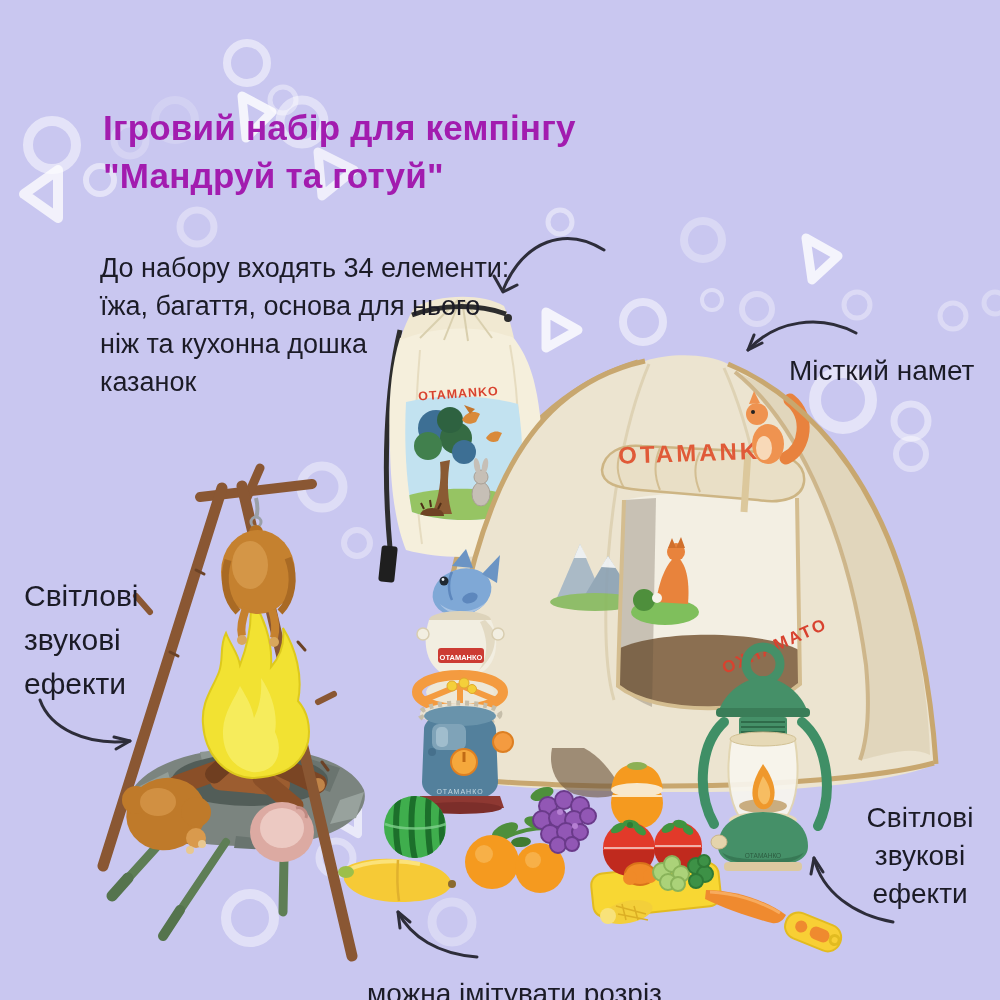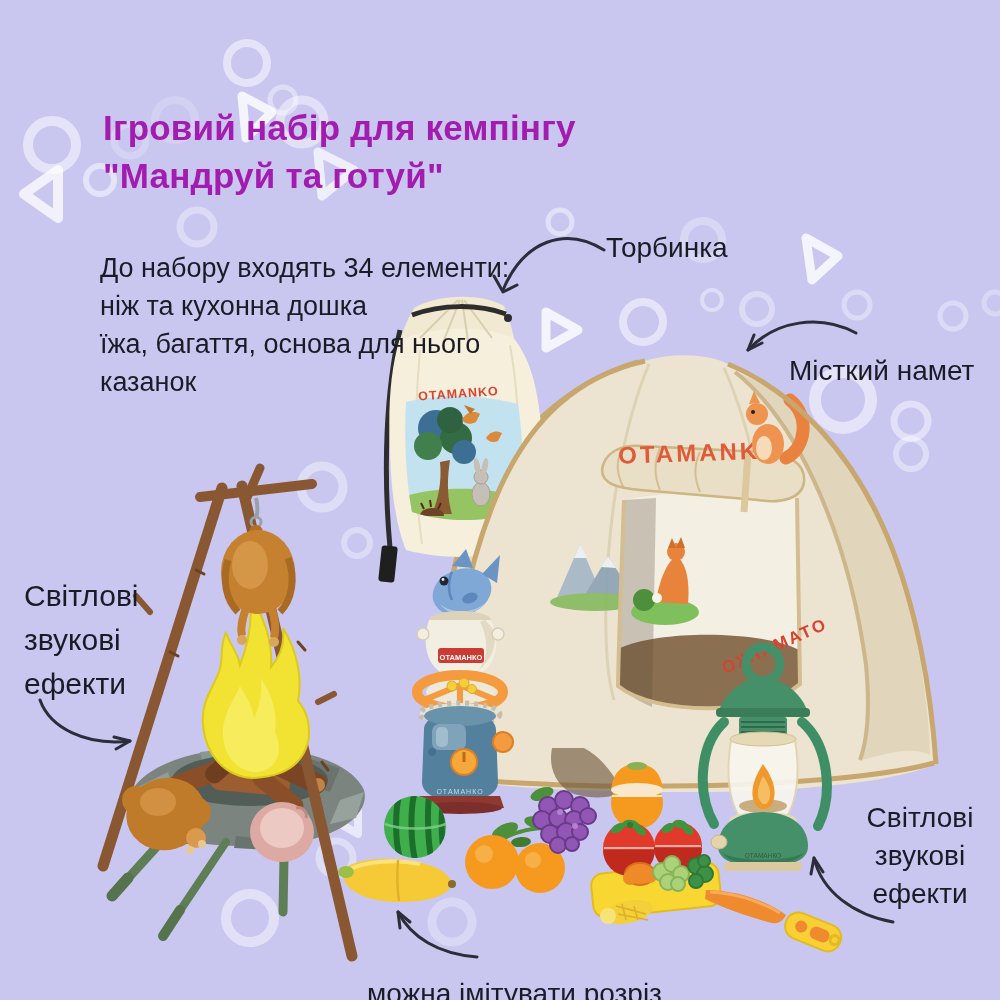--- a/index.html
+++ b/index.html
@@ -451,27 +451,26 @@
   </g>
 </svg>
 
 <div class="label title">
   <span class="line">Ігровий набір для кемпінгу</span>
   <span class="line">"Мандруй та готуй"</span>
 </div>
 
 <div class="label desc">
   <span class="line">До набору входять 34 елементи:</span>
+  <span class="line">їжа, багаття, основа для нього</span>
   <span class="line">ніж та кухонна дошка</span>
-  <span class="line">їжа, багаття, основа для нього</span>
   <span class="line">казанок</span>
 </div>
 
 <div class="label bag-label">
-  <span class="line">Торбинка</span>
 </div>
 
 <div class="label tent-label">Місткий намет</div>
 
 <div class="label fire-label">
   <span class="line">Світлові</span>
   <span class="line">звукові</span>
   <span class="line">ефекти</span>
 </div>
 

